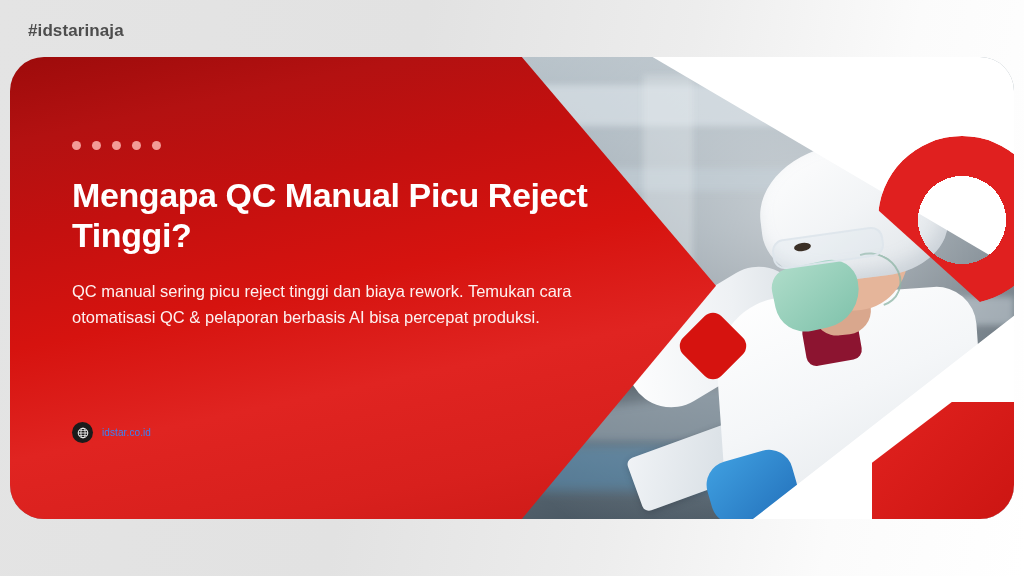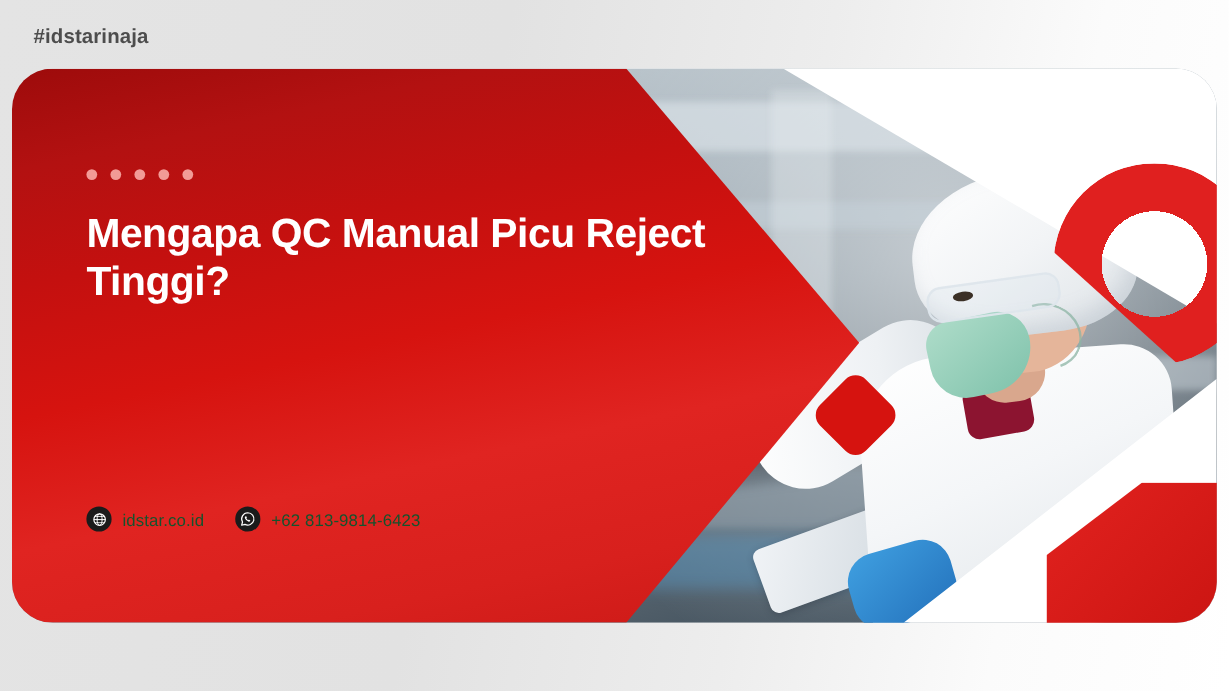--- a/index.html
+++ b/index.html
@@ -291,22 +291,22 @@
     width: 21px; height: 21px;
     border-radius: 50%;
     background: #1b1b1b;
     display: flex;
     align-items: center;
     justify-content: center;
     flex: 0 0 auto;
   }
   .c-icon svg { display: block; }
   .c-text {
-    font-size: 14px;
-    color: #14532d;
+    font-size: 10px;
+    color: #3b82f6;
     letter-spacing: 0.1px;
   }
 </style>
 </head>
 <body>
 
 <div id="banner">
 
   <div class="hashtag">#idstarinaja</div>
 
@@ -353,44 +353,36 @@
 
     <div class="content">
       <div class="dots">
         <span class="dot"></span>
         <span class="dot"></span>
         <span class="dot"></span>
         <span class="dot"></span>
         <span class="dot"></span>
       </div>
       <h1 class="headline">Mengapa QC Manual Picu Reject Tinggi?</h1>
+      <p class="subcopy">QC manual sering picu reject tinggi dan biaya rework. Temukan cara otomatisasi QC &amp; pelaporan berbasis AI bisa percepat produksi.</p>
     </div>
 
     <div class="contacts">
 
       <div class="contact">
         <span class="c-icon">
           <svg width="12" height="12" viewBox="0 0 16 16">
             <circle cx="8" cy="8" r="6.4" fill="none" stroke="#fff" stroke-width="1.3"></circle>
             <ellipse cx="8" cy="8" rx="2.8" ry="6.4" fill="none" stroke="#fff" stroke-width="1.1"></ellipse>
             <line x1="1.7" y1="8" x2="14.3" y2="8" stroke="#fff" stroke-width="1.1"></line>
             <line x1="2.8" y1="4.6" x2="13.2" y2="4.6" stroke="#fff" stroke-width="0.9"></line>
             <line x1="2.8" y1="11.4" x2="13.2" y2="11.4" stroke="#fff" stroke-width="0.9"></line>
           </svg>
         </span>
         <span class="c-text">idstar.co.id</span>
       </div>
 
 
-      <div class="contact">
-        <span class="c-icon">
-          <svg width="13" height="13" viewBox="0 0 16 16">
-            <path d="M8 1.6a6.3 6.3 0 0 0-5.4 9.5L1.7 14.4l3.4-0.9A6.3 6.3 0 1 0 8 1.6z" fill="none" stroke="#fff" stroke-width="1.25" stroke-linejoin="round"></path>
-            <path d="M5.9 5.2c0.2-0.1 0.5 0 0.6 0.2l0.5 1c0.1 0.2 0 0.4-0.1 0.5l-0.3 0.3c-0.1 0.1-0.1 0.2 0 0.4 0.3 0.6 0.9 1.2 1.5 1.5 0.2 0.1 0.3 0.1 0.4 0l0.3-0.3c0.1-0.1 0.3-0.2 0.5-0.1l1 0.5c0.2 0.1 0.3 0.4 0.2 0.6-0.2 0.6-0.9 1-1.5 0.9C7.4 10.5 5.5 8.6 5 7.1c-0.2-0.7 0.2-1.5 0.9-1.9z" fill="#fff"></path>
-          </svg>
-        </span>
-        <span class="c-text">+62 813-9814-6423</span>
-      </div>
 
     </div>
 
   </div>
 </div>
 
 </body></html>

